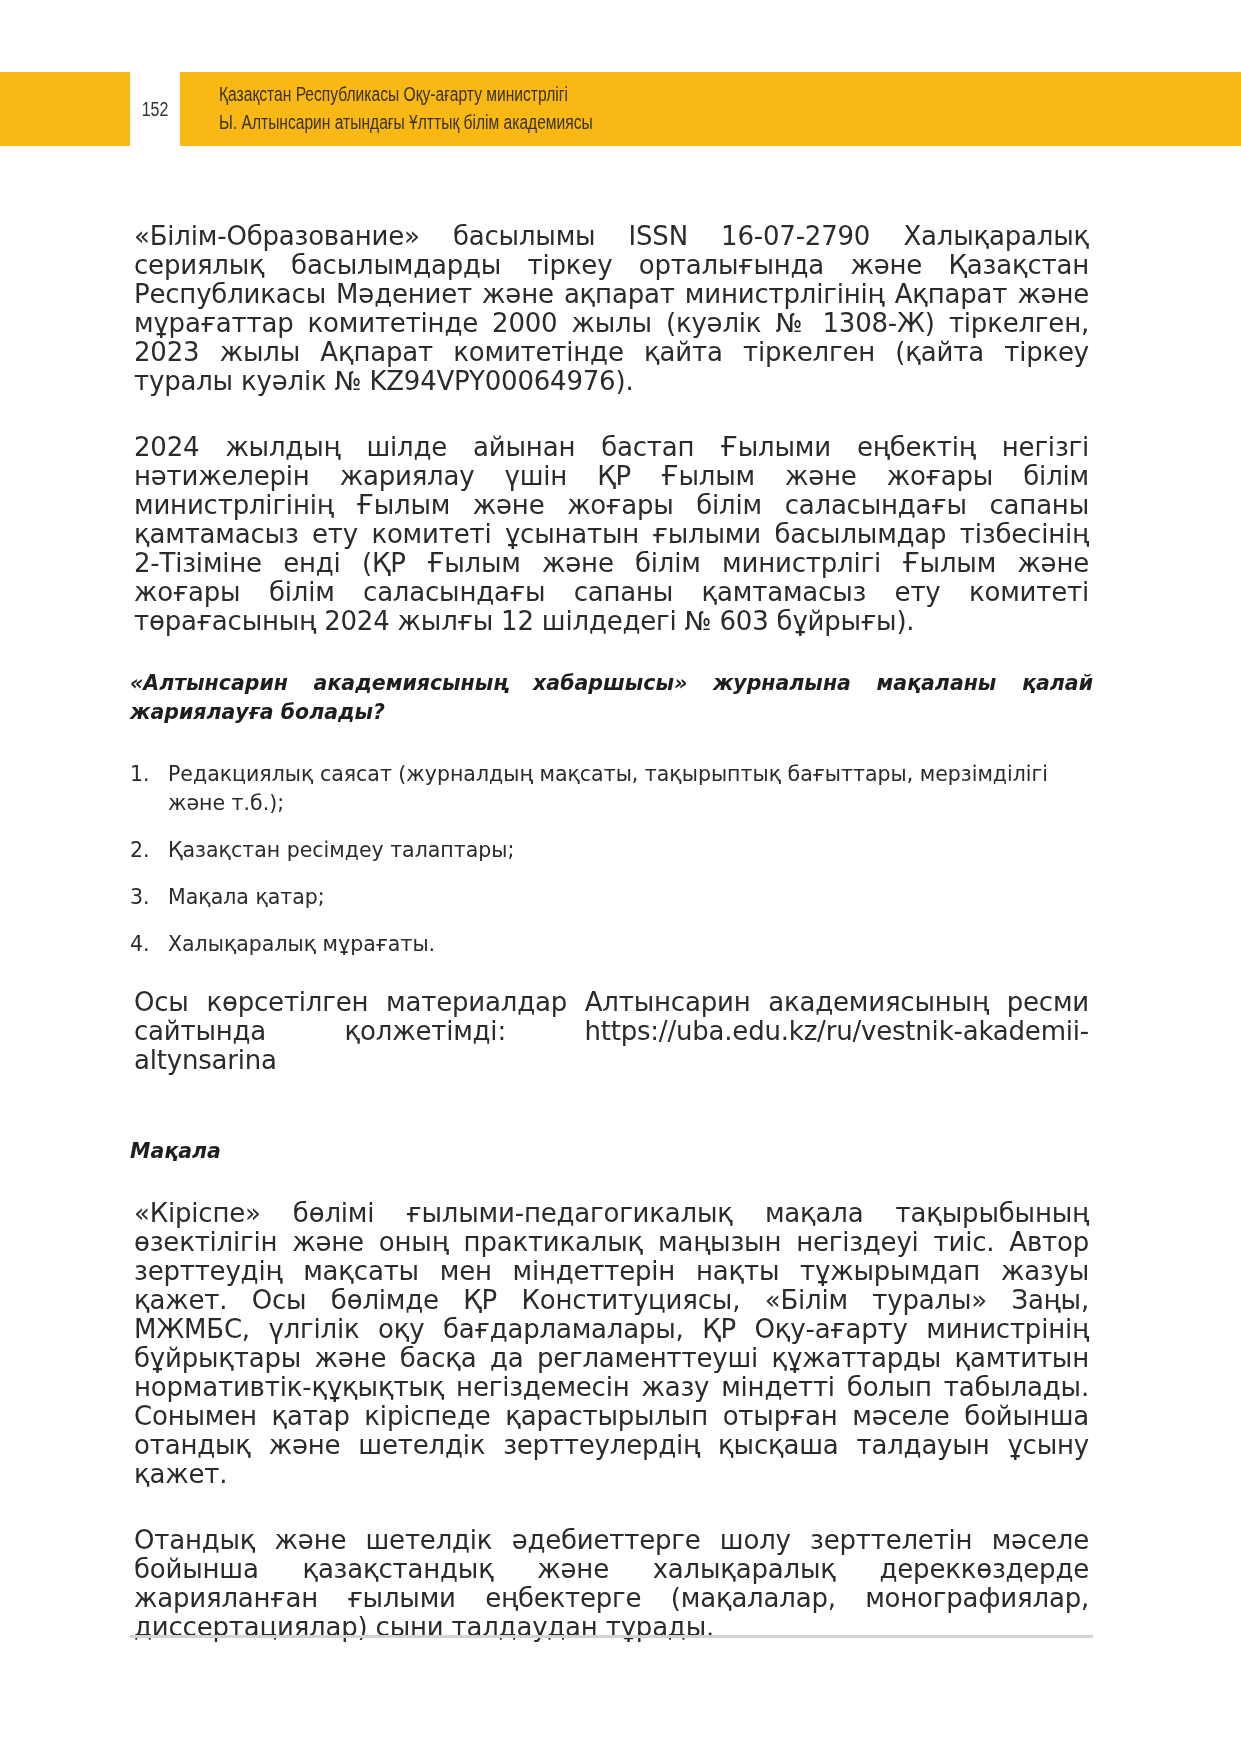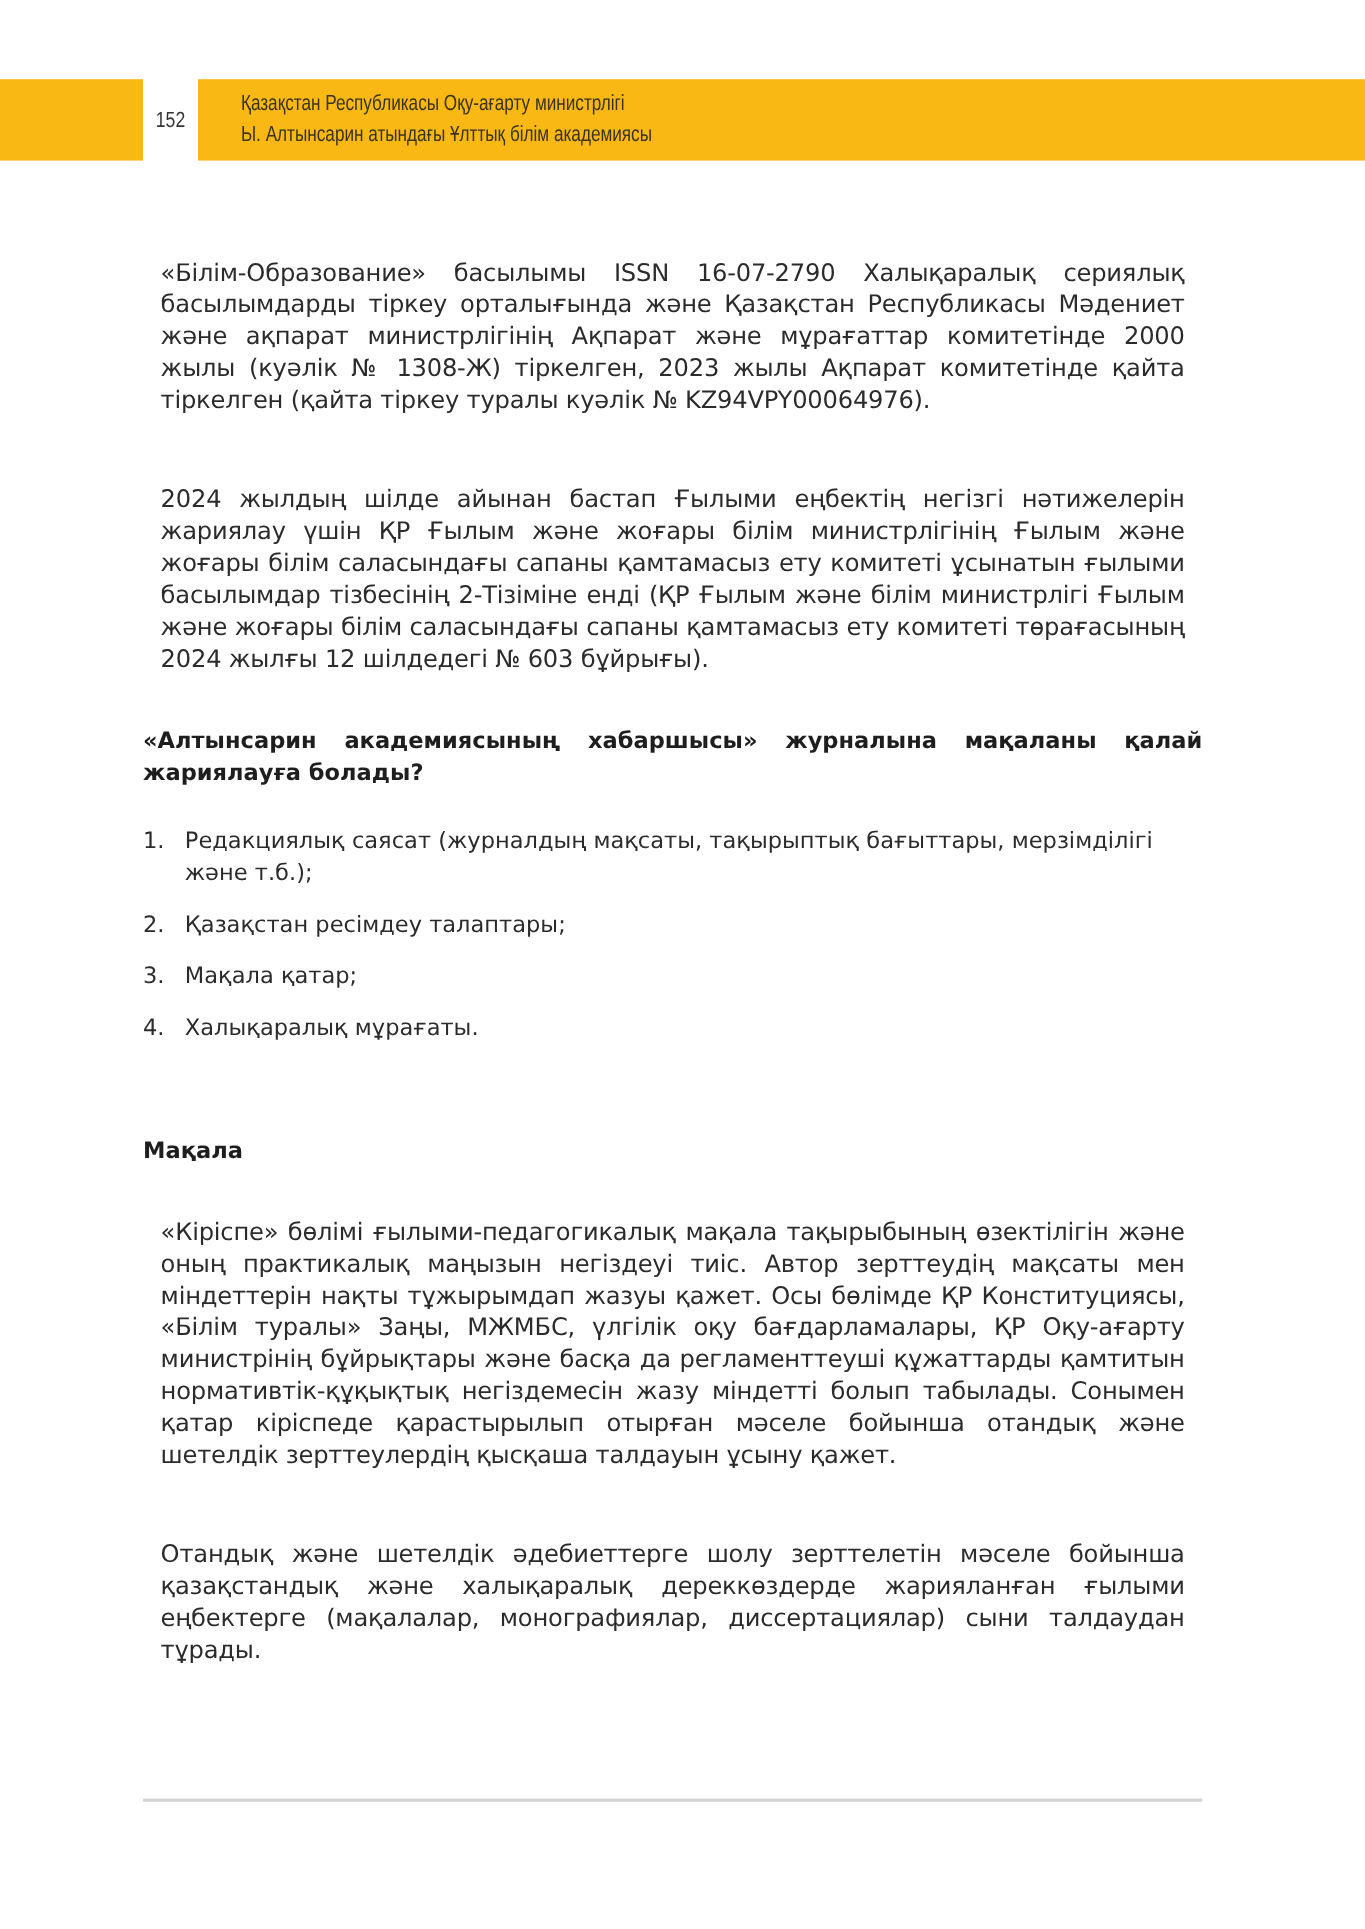--- a/index.html
+++ b/index.html
@@ -9,24 +9,24 @@
   .hdr-band { position: absolute; left: 180px; top: 72px; right: 0; height: 74px; background: #f9b814; }
   .page-num { position: absolute; left: 130px; top: 72px; width: 50px; height: 74px;
               line-height: 74px; text-align: center; font-family: "Liberation Sans", sans-serif;
               font-size: 20px; color: #333; transform: scaleX(0.8); }
   .hdr-line { position: absolute; left: 219px; font-family: "Liberation Sans", sans-serif;
               font-size: 20px; color: #3a3320; transform: scaleX(0.78); transform-origin: left center; white-space: nowrap; }
   .hdr-line1 { top: 83px; }
   .hdr-line2 { top: 111px; }
 
   .content { position: absolute; left: 130px; top: 218px; width: 963px; }
-  .p { margin: 16px; font-size: 22px; line-height: 29px; text-align: justify; letter-spacing: -0.2px; }
+  .p { margin: 4px; font-size: 26px; line-height: 29px; text-align: justify; letter-spacing: -0.2px; }
   .p b, .bold { font-weight: bold; }
   .gap { height: 29px; }
-  .heading { margin: 0; font-size: 20.5px; line-height: 29px; font-weight: bold; color: #1e1e1e; text-align: justify; }
+  .heading { margin: 0; font-size: 20.5px; line-height: 29px; font-weight: bold; color: #1e1e1e; text-align: justify; font-style: italic; }
   ol.list { list-style: none; margin: 0; padding: 0; }
   ol.list li { position: relative; padding-left: 38px; font-size: 20.5px; line-height: 29px; margin-bottom: 18px; }
   ol.list li .num { position: absolute; left: 0; top: 0; }
   .footer-rule { position: absolute; left: 130px; top: 1635px; width: 963px; height: 3px; background: #d4d4d4; }
 </style>
 </head>
 <body>
 
 <div class="hdr-left"></div>
 <div class="page-num">152</div>
@@ -42,20 +42,21 @@
   <p class="heading">«Алтынсарин академиясының хабаршысы» журналына мақаланы қалай жариялауға болады?</p>
   <div style="height:21px"></div>
   <div style="height:12px"></div>
   <ol class="list">
     <li><span class="num">1.</span><span>Редакциялық саясат (журналдың мақсаты, тақырыптық бағыттары, мерзімділігі және т.б.);</span></li>
     <li><span class="num">2.</span><span>Қазақстан ресімдеу талаптары;</span></li>
     <li><span class="num">3.</span><span>Мақала қатар;</span></li>
     <li><span class="num">4.</span><span>Халықаралық мұрағаты.</span></li>
   </ol>
   <div style="height:7px"></div>
+  <p class="p">Осы көрсетілген материалдар Алтынсарин академиясының ресми сайтында қолжетімді: https://uba.edu.kz/ru/vestnik-akademii-altynsarina</p>
   <div class="gap"></div>
   <div class="gap"></div>
   <p class="heading">Мақала</p>
   <div class="gap"></div>
   <p class="p">«Кіріспе» бөлімі ғылыми-педагогикалық мақала тақырыбының өзектілігін және оның практикалық маңызын негіздеуі тиіс. Автор зерттеудің мақсаты мен міндеттерін нақты тұжырымдап жазуы қажет. Осы бөлімде ҚР Конституциясы, «Білім туралы» Заңы, МЖМБС, үлгілік оқу бағдарламалары, ҚР Оқу-ағарту министрінің бұйрықтары және басқа да регламенттеуші құжаттарды қамтитын нормативтік-құқықтық негіздемесін жазу міндетті болып табылады. Сонымен қатар кіріспеде қарастырылып отырған мәселе бойынша отандық және шетелдік зерттеулердің қысқаша талдауын ұсыну қажет.</p>
   <div class="gap"></div>
   <p class="p">Отандық және шетелдік әдебиеттерге шолу зерттелетін мәселе бойынша қазақстандық және халықаралық дереккөздерде жарияланған ғылыми еңбектерге (мақалалар, монографиялар, диссертациялар) сыни талдаудан тұрады.</p>
 </div>
 
 <div class="footer-rule"></div>

